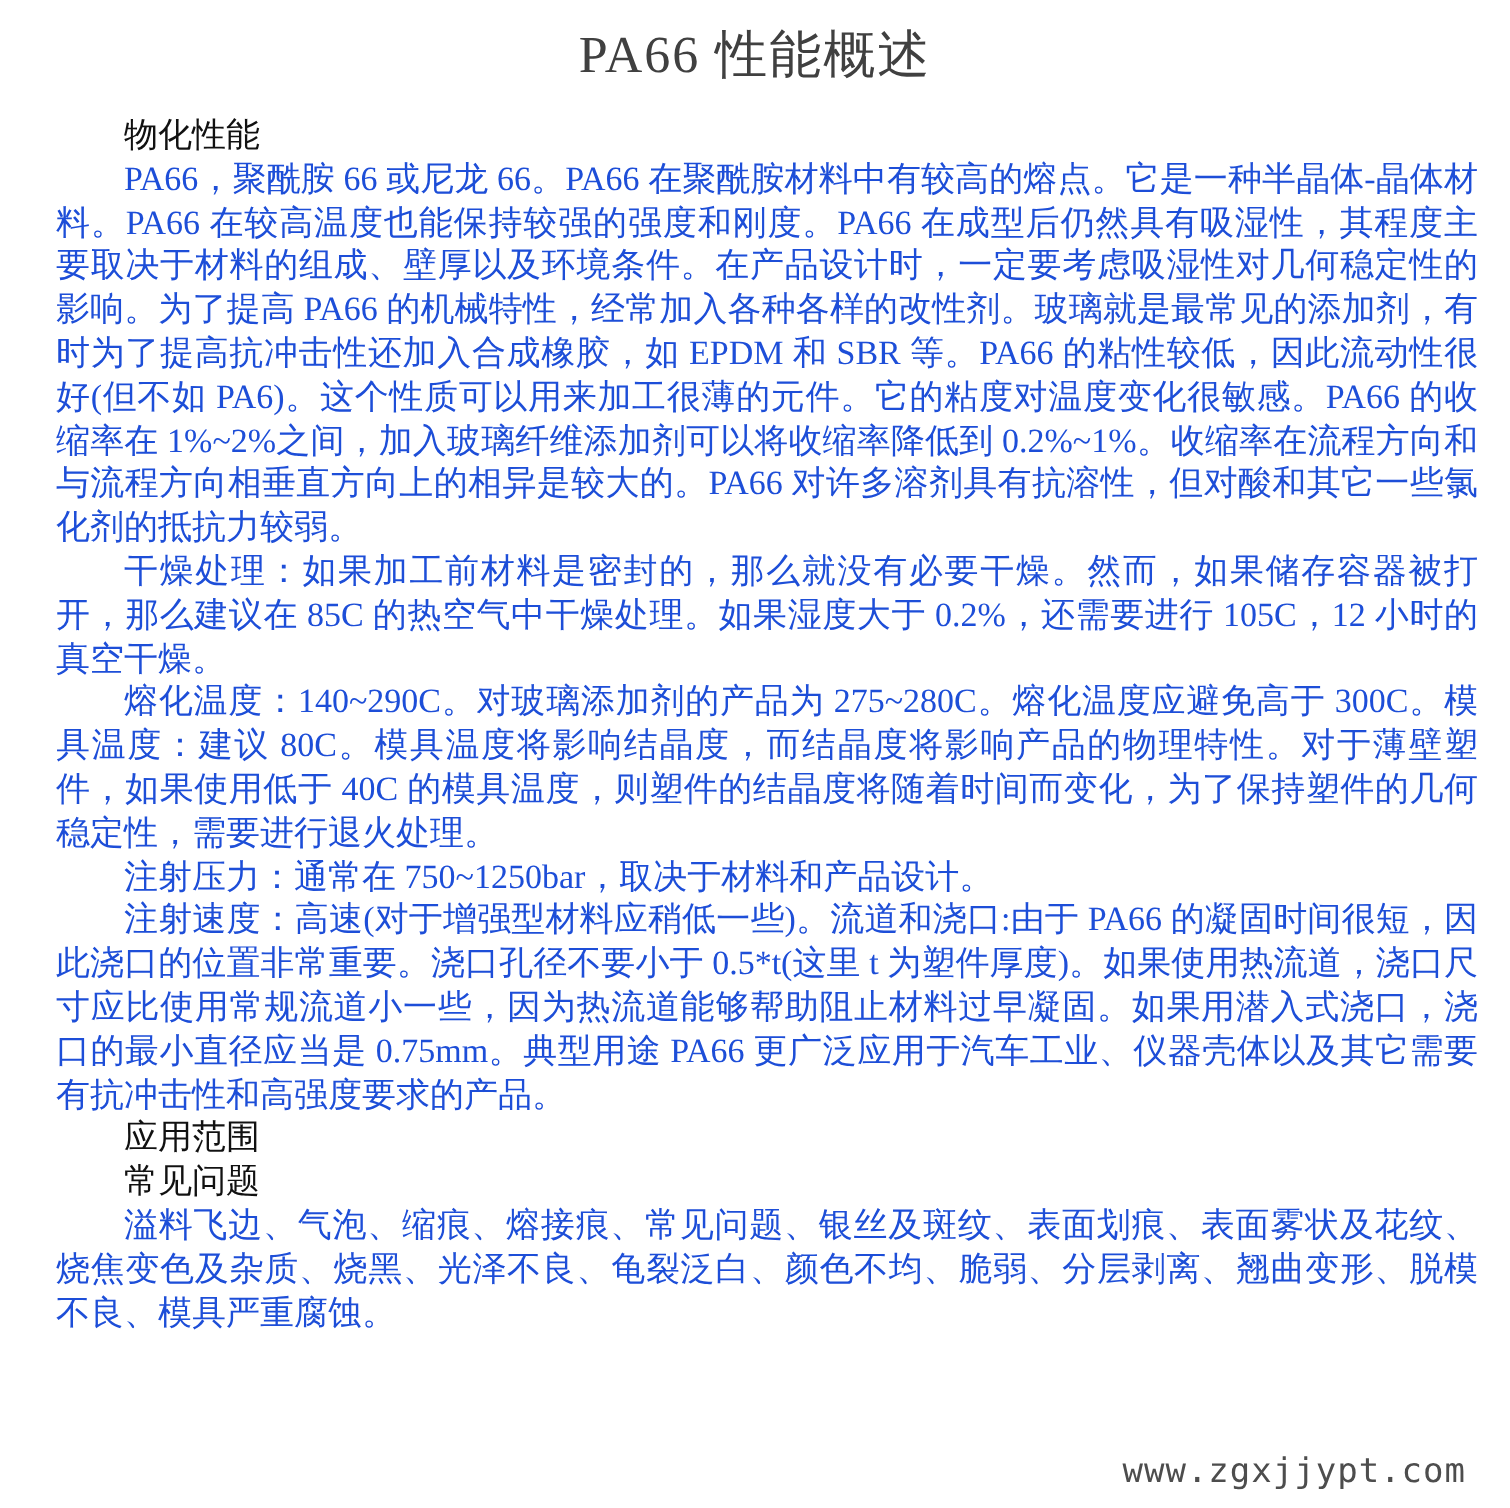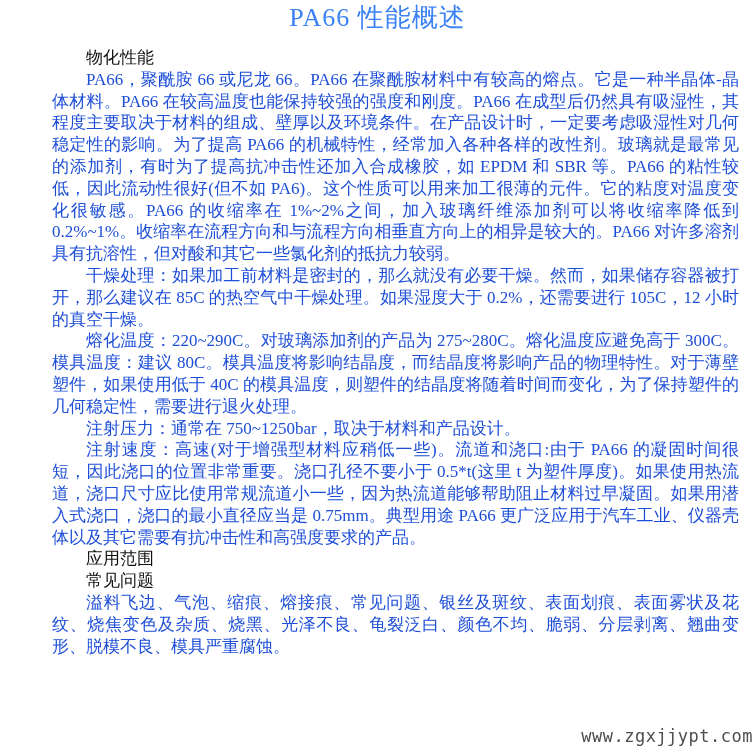--- a/index.html
+++ b/index.html
@@ -12,65 +12,65 @@
     width: 755px;
     height: 754px;
     background: #ffffff;
     overflow: hidden;
     box-sizing: border-box;
     font-family: "Liberation Serif", "DejaVu Serif", serif;
     color: #111111;
   }
   .title {
     margin: 0;
+    padding-top: 10px;
     text-align: center;
     font-size: 26px;
     font-weight: normal;
     letter-spacing: 1px;
-    color: #3b82f6;
+    color: #404040;
   }
   .body {
     padding: 12px 16px 0 28px;
     font-size: 17px;
     line-height: 21.8px;
     text-align: justify;
-    margin-left: 24px;
   }
   .heading {
     text-indent: 2em;
     font-size: 17px;
     color: #111111;
   }
   .para {
     margin: 0;
     text-indent: 2em;
     color: #1d4ed8;
   }
   .watermark {
     position: absolute;
-    right: 2px;
+    right: 22px;
     bottom: 8px;
     font-family: "DejaVu Sans Mono", "Liberation Mono", monospace;
     font-size: 17px;
     color: #4d4d4d;
     letter-spacing: 0.5px;
   }
 </style>
 </head>
 <body>
 
 <div class="page">
   <h1 class="title">PA66 性能概述</h1>
 
   <div class="body">
     <div class="heading">物化性能</div>
     <p class="para">PA66，聚酰胺 66 或尼龙 66。PA66 在聚酰胺材料中有较高的熔点。它是一种半晶体-晶体材料。PA66 在较高温度也能保持较强的强度和刚度。PA66 在成型后仍然具有吸湿性，其程度主要取决于材料的组成、壁厚以及环境条件。在产品设计时，一定要考虑吸湿性对几何稳定性的影响。为了提高 PA66 的机械特性，经常加入各种各样的改性剂。玻璃就是最常见的添加剂，有时为了提高抗冲击性还加入合成橡胶，如 EPDM 和 SBR 等。PA66 的粘性较低，因此流动性很好(但不如 PA6)。这个性质可以用来加工很薄的元件。它的粘度对温度变化很敏感。PA66 的收缩率在 1%~2%之间，加入玻璃纤维添加剂可以将收缩率降低到 0.2%~1%。收缩率在流程方向和与流程方向相垂直方向上的相异是较大的。PA66 对许多溶剂具有抗溶性，但对酸和其它一些氯化剂的抵抗力较弱。</p>
 
     <p class="para">干燥处理：如果加工前材料是密封的，那么就没有必要干燥。然而，如果储存容器被打开，那么建议在 85C 的热空气中干燥处理。如果湿度大于 0.2%，还需要进行 105C，12 小时的真空干燥。</p>
-    <p class="para">熔化温度：220~290C。对玻璃添加剂的产品为 275~280C。熔化温度应避免高于 300C。模具温度：建议 80C。模具温度将影响结晶度，而结晶度将影响产品的物理特性。对于薄壁塑件，如果使用低于 40C 的模具温度，则塑件的结晶度将随着时间而变化，为了保持塑件的几何稳定性，需要进行退火处理。</p>
+    <p class="para">熔化温度：140~290C。对玻璃添加剂的产品为 275~280C。熔化温度应避免高于 300C。模具温度：建议 80C。模具温度将影响结晶度，而结晶度将影响产品的物理特性。对于薄壁塑件，如果使用低于 40C 的模具温度，则塑件的结晶度将随着时间而变化，为了保持塑件的几何稳定性，需要进行退火处理。</p>
     <p class="para">注射压力：通常在 750~1250bar，取决于材料和产品设计。</p>
     <p class="para">注射速度：高速(对于增强型材料应稍低一些)。流道和浇口:由于 PA66 的凝固时间很短，因此浇口的位置非常重要。浇口孔径不要小于 0.5*t(这里 t 为塑件厚度)。如果使用热流道，浇口尺寸应比使用常规流道小一些，因为热流道能够帮助阻止材料过早凝固。如果用潜入式浇口，浇口的最小直径应当是 0.75mm。典型用途 PA66 更广泛应用于汽车工业、仪器壳体以及其它需要有抗冲击性和高强度要求的产品。</p>
 
     <div class="heading">应用范围</div>
 
     <div class="heading">常见问题</div>
     <p class="para">溢料飞边、气泡、缩痕、熔接痕、常见问题、银丝及斑纹、表面划痕、表面雾状及花纹、烧焦变色及杂质、烧黑、光泽不良、龟裂泛白、颜色不均、脆弱、分层剥离、翘曲变形、脱模不良、模具严重腐蚀。</p>
   </div>
 
   <div class="watermark">www.zgxjjypt.com</div>

